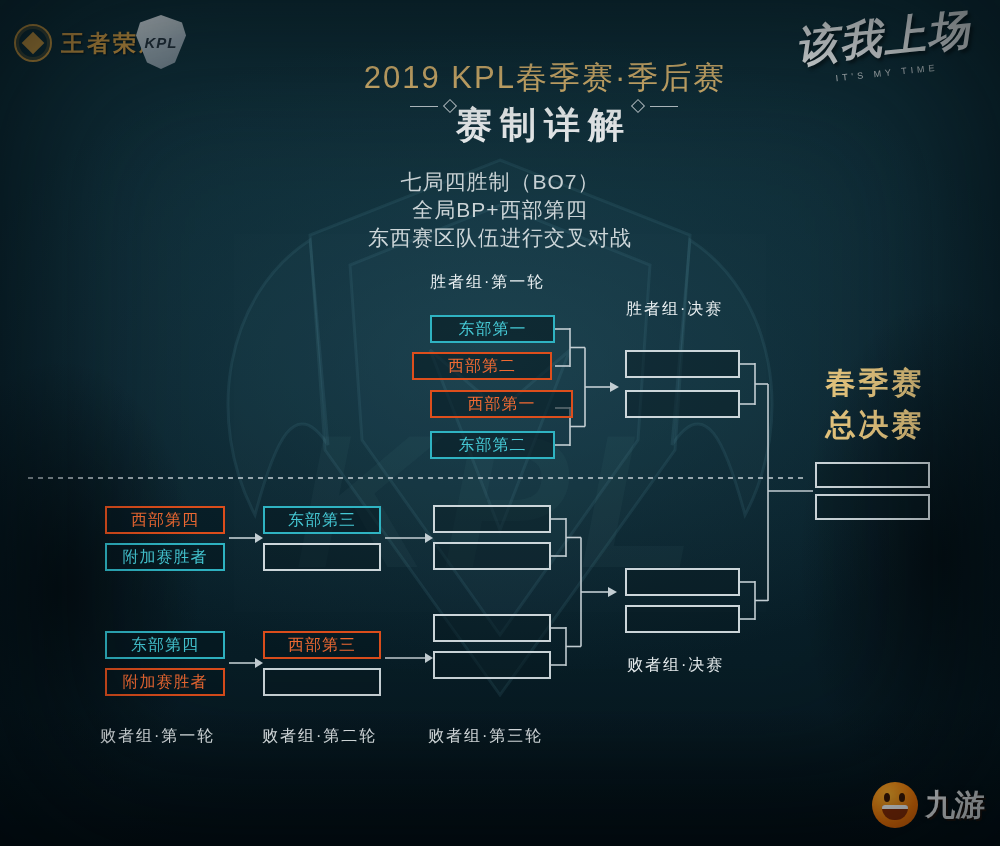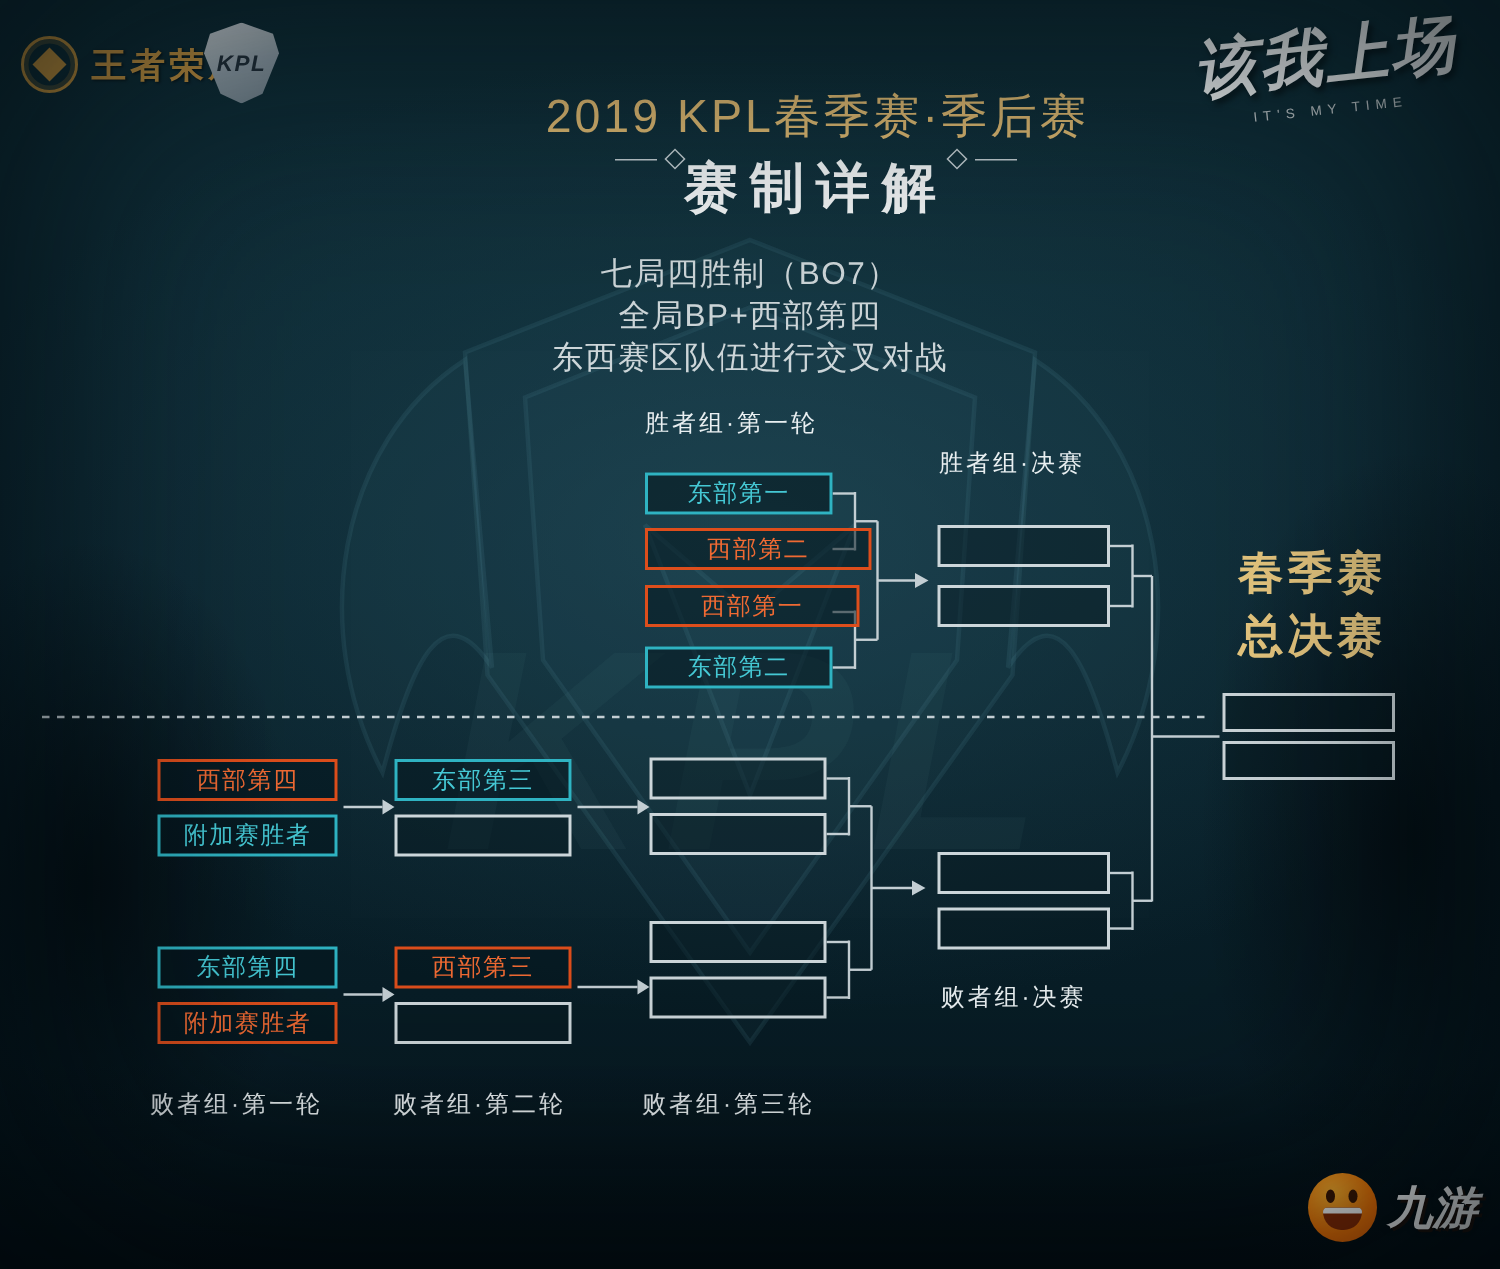--- a/index.html
+++ b/index.html
@@ -69,21 +69,21 @@
   
   .jiuyou { position:absolute; left:872px; top:782px; display:flex; align-items:center; gap:7px; }
   .jy-face { width:46px; height:46px; border-radius:50%; position:relative;
              background:radial-gradient(circle at 35% 28%, #ffb12a, #f77400 62%, #e85e00); }
   .jy-eye { position:absolute; top:11px; width:6px; height:9px; border-radius:50%; background:#3a1400; }
   .jy-eye.l { left:12px; } .jy-eye.r { left:27px; }
   .jy-mouth { position:absolute; left:10px; top:23px; width:26px; height:15px; background:#8a2a00;
               border-radius:3px 3px 13px 13px; overflow:hidden; }
   .jy-mouth::before { content:""; position:absolute; left:0; top:0; width:100%; height:4px; background:#fff; }
   .jy-text { font-size:30px; font-weight:bold; color:#ffffff;
-             text-shadow:2px 2px 0 rgba(60,20,0,0.45), 0 0 5px rgba(0,0,0,0.6);font-style:italic; }
+             text-shadow:2px 2px 0 rgba(60,20,0,0.45), 0 0 5px rgba(0,0,0,0.6); }
 </style>
 </head>
 <body>
 
 <div id="stage">
 
   <svg class="crest-svg" width="660" height="640">
     <g fill="rgba(62,115,130,0.06)" stroke="rgba(95,155,170,0.13)" stroke-width="3">
       <path d="M330 50 L520 125 L505 340 L330 585 L155 340 L140 125 Z"></path>
       <path d="M330 95 L480 155 L468 330 L330 525 L192 330 L180 155 Z"></path>
@@ -171,21 +171,21 @@
         <div class="bar"></div>
       </div>
   </div>
 
   <div class="rule-line" style="top:168px">七局四胜制（BO7）</div>
   <div class="rule-line" style="top:196px">全局BP+西部第四</div>
   <div class="rule-line" style="top:224px">东西赛区队伍进行交叉对战</div>
 
   <div class="blabel" style="left:430px; top:272px">胜者组·第一轮</div>
   <div class="team east" style="left:430px; top:315px; width:125px">东部第一</div>
-  <div class="team west" style="left:430px; top:352px; width:151px">西部第二</div>
+  <div class="team west" style="left:412px; top:352px; width:140px">西部第二</div>
   <div class="team west" style="left:430px; top:390px; width:143px">西部第一</div>
   <div class="team east" style="left:430px; top:431px; width:125px">东部第二</div>
 
   <div class="blabel" style="left:626px; top:299px">胜者组·决赛</div>
   <div class="slot" style="left:625px; top:350px; width:115px; height:28px"></div>
   <div class="slot" style="left:625px; top:390px; width:115px; height:28px"></div>
 
   <div class="gf-title">
     <div>春季赛</div>
     <div>总决赛</div>

